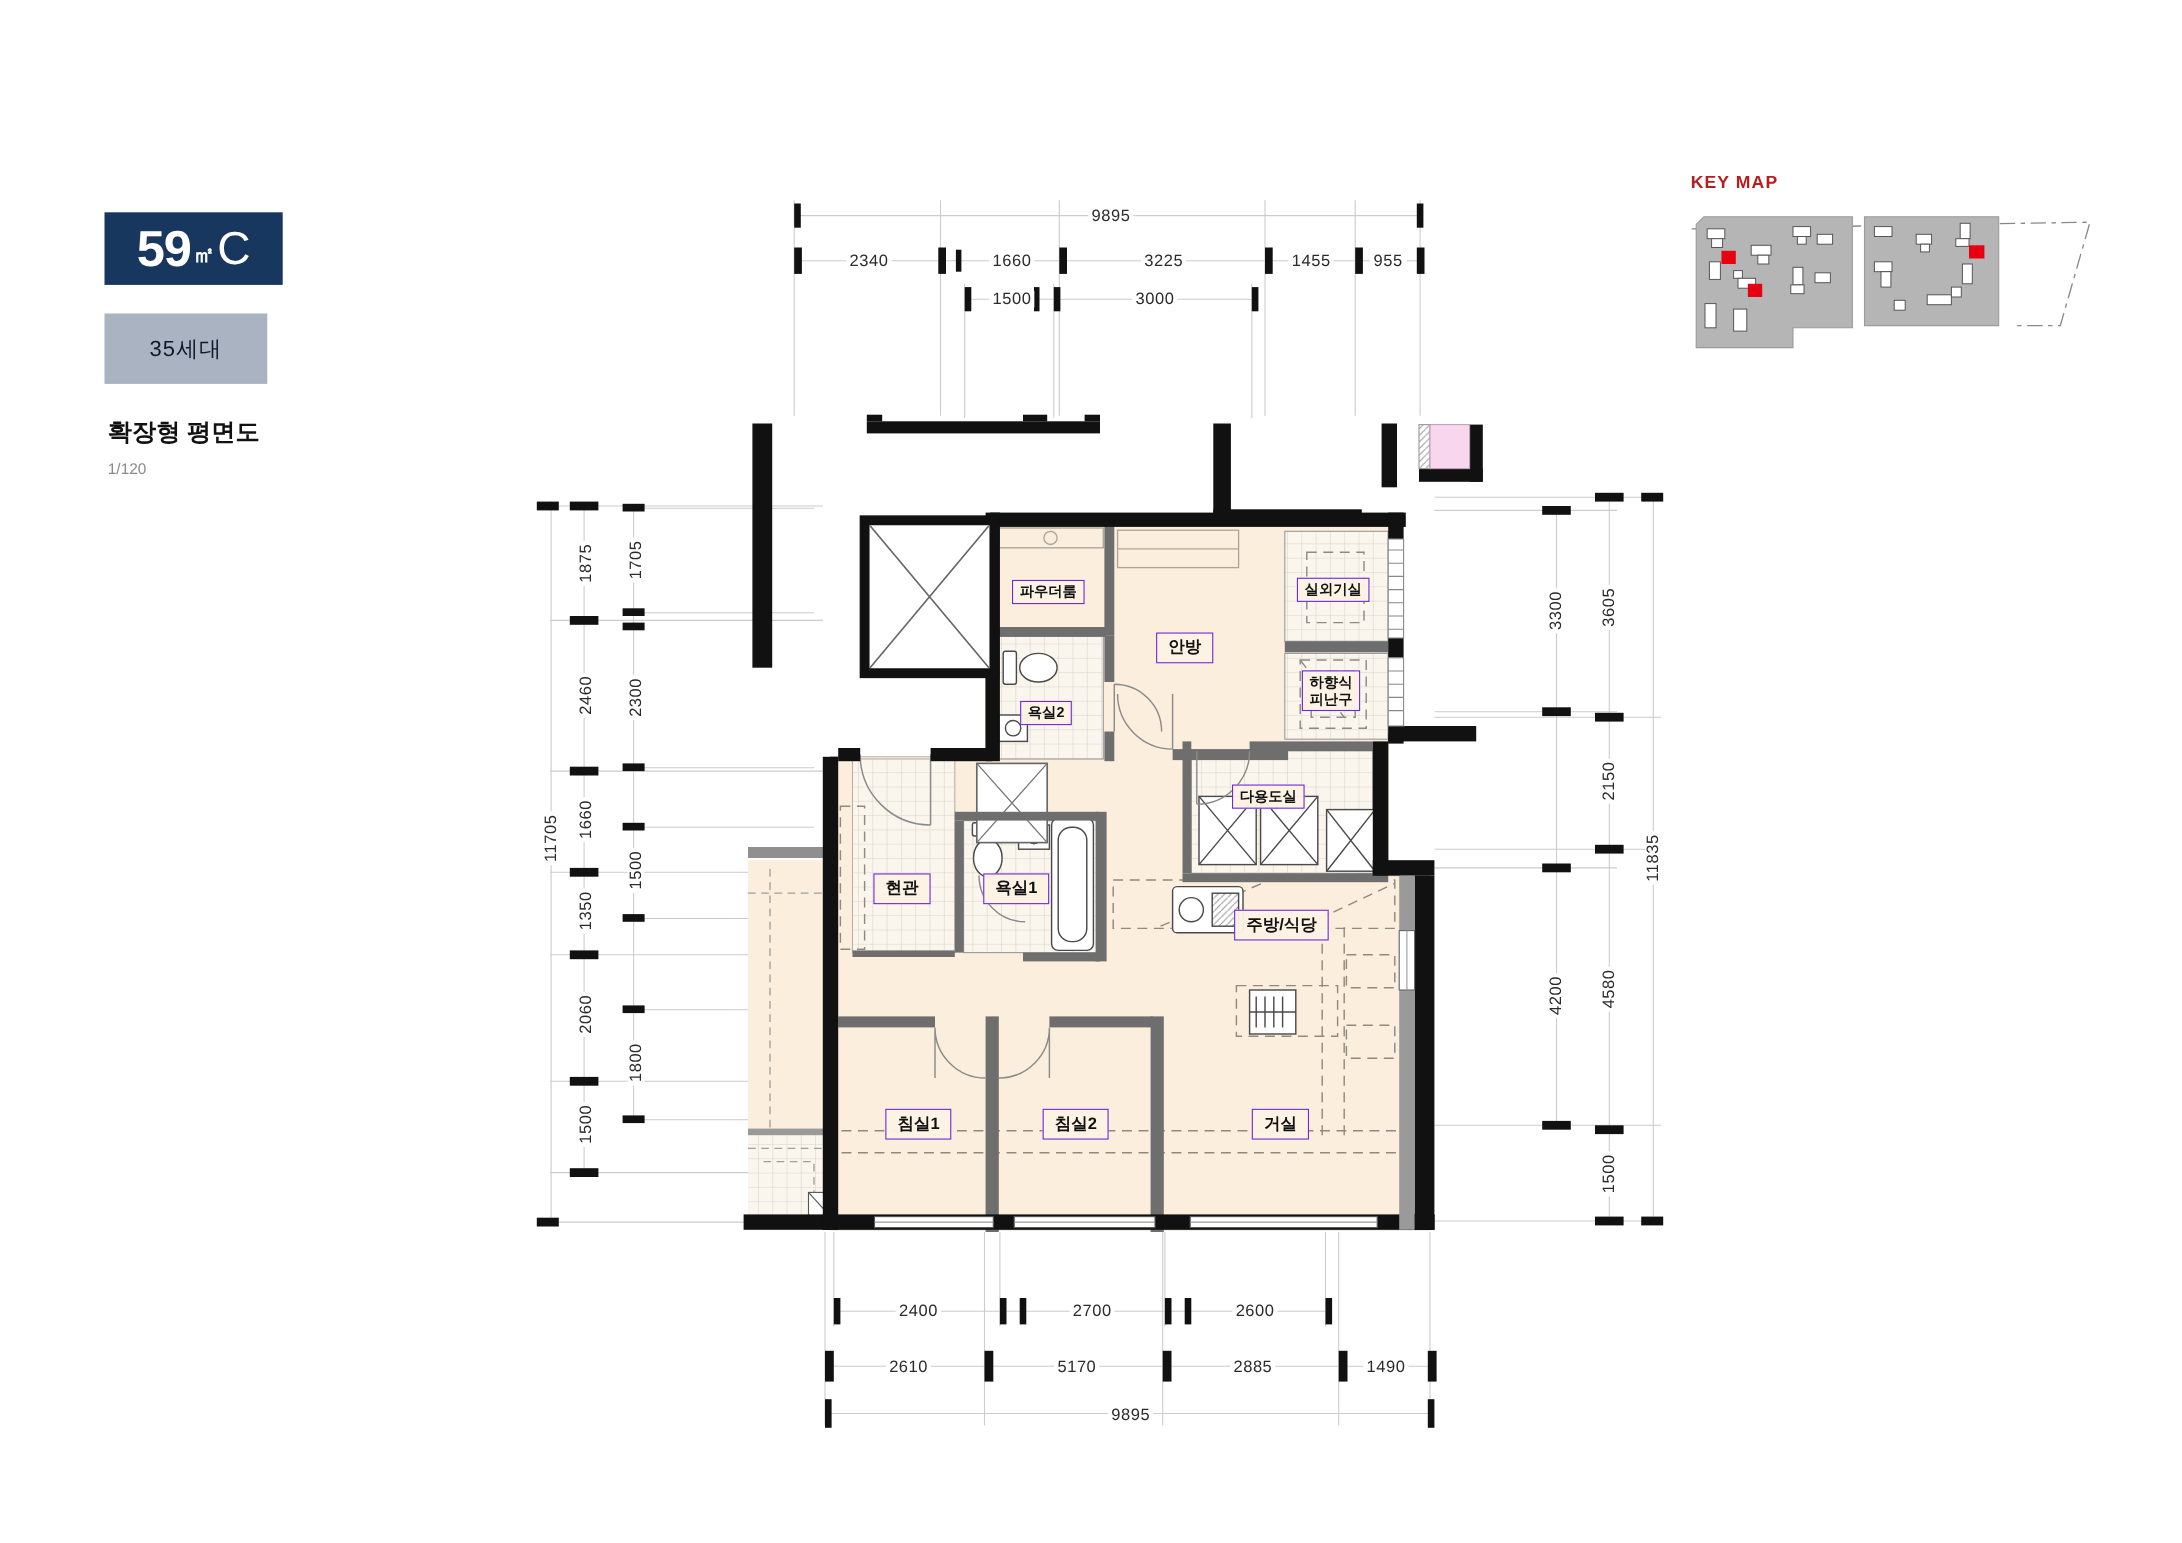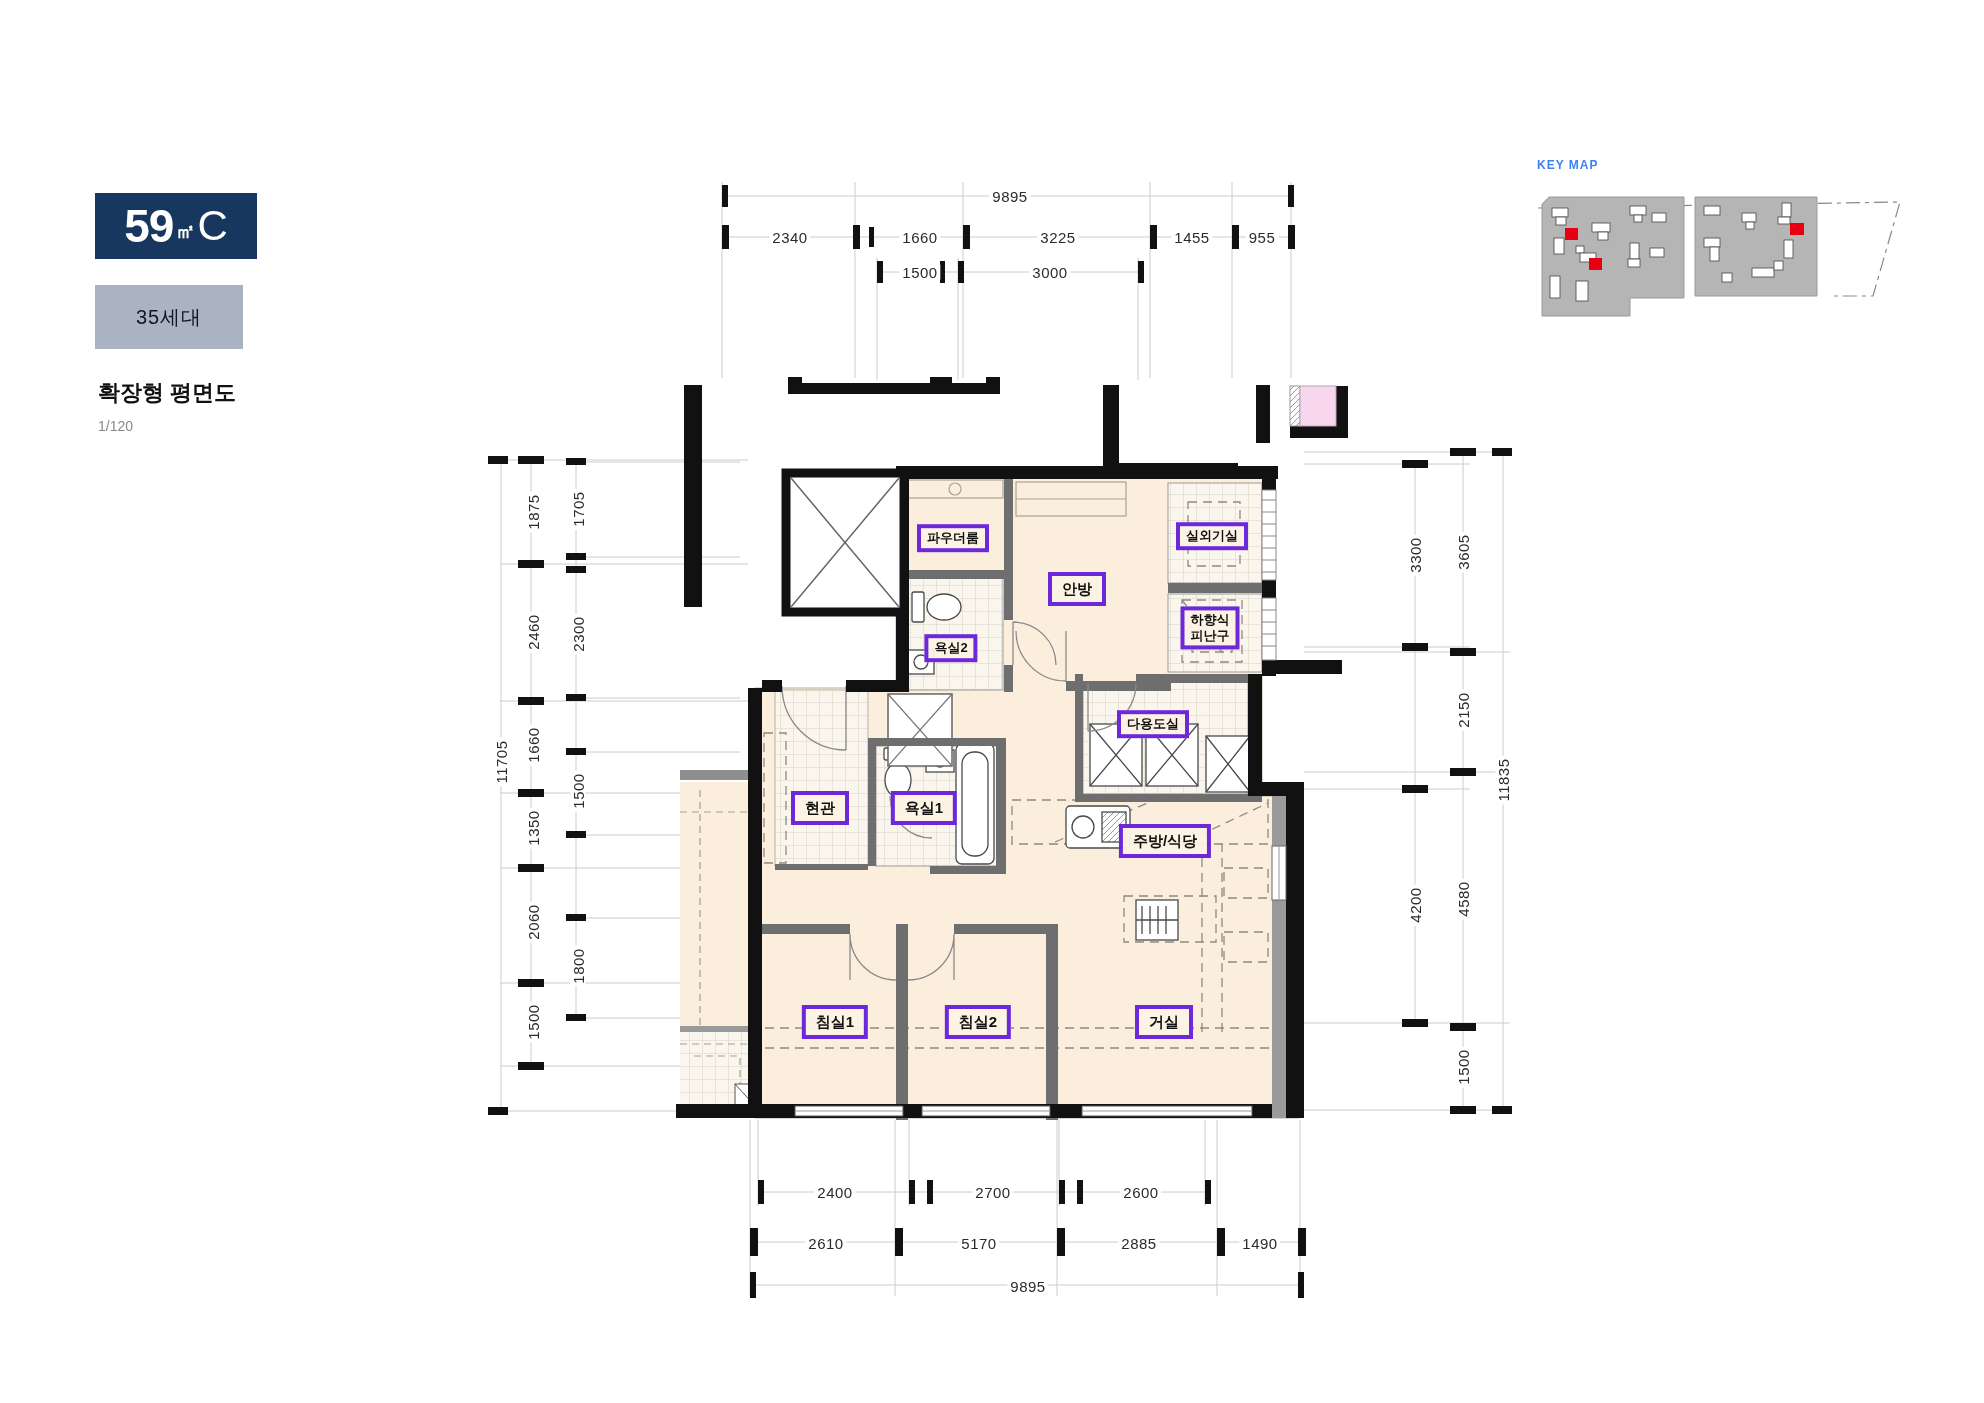--- a/index.html
+++ b/index.html
@@ -19,34 +19,34 @@
   .badge-area .typ { font-size:42px; font-weight:400; }
   .badge-house {
     left:95px; top:285px; width:148px; height:64px;
     background:#A9B3C1; color:#0f172a; display:flex; align-items:center; justify-content:center;
     font-size:20px; letter-spacing:1px;
   }
   .plan-type { left:98px; top:378px; font-size:22px; font-weight:700; color:#111; }
   .plan-scale { left:98px; top:418px; font-size:14px; color:#888; }
 
   
-  .keymap-label { left:1537px; top:158px; font-size:12px; font-weight:700; color:#3b82f6; letter-spacing:1px; }
+  .keymap-label { left:1537px; top:158px; font-size:16px; font-weight:700; color:#b91c1c; letter-spacing:1px; }
 
   
   .dim {
     position:absolute; transform:translate(-50%,-50%);
     font-size:15px; color:#2b2b2b; white-space:nowrap; letter-spacing:0.5px;
     background:#fff; padding:0 3px; line-height:1;
   }
   .dim.v { transform:translate(-50%,-50%) rotate(-90deg); }
 
   
   .room-label {
     position:absolute; transform:translate(-50%,-50%);
-    background:rgba(253,243,228,0.96); border:4px solid #6d28d9;
+    background:rgba(253,243,228,0.96); border:1px solid #6d28d9;
     color:#111; font-weight:700; font-size:15px; padding:4px 10px;
     white-space:nowrap; text-align:center; line-height:1.2;
   }
   .room-label.sm { font-size:13px; padding:2px 6px; }
 </style>
 </head>
 <body>
 
 <svg class="abs" style="left:370px; top:130px;" width="1160" height="1180" viewBox="370 130 1160 1180" xmlns="http://www.w3.org/2000/svg">
   <defs>

